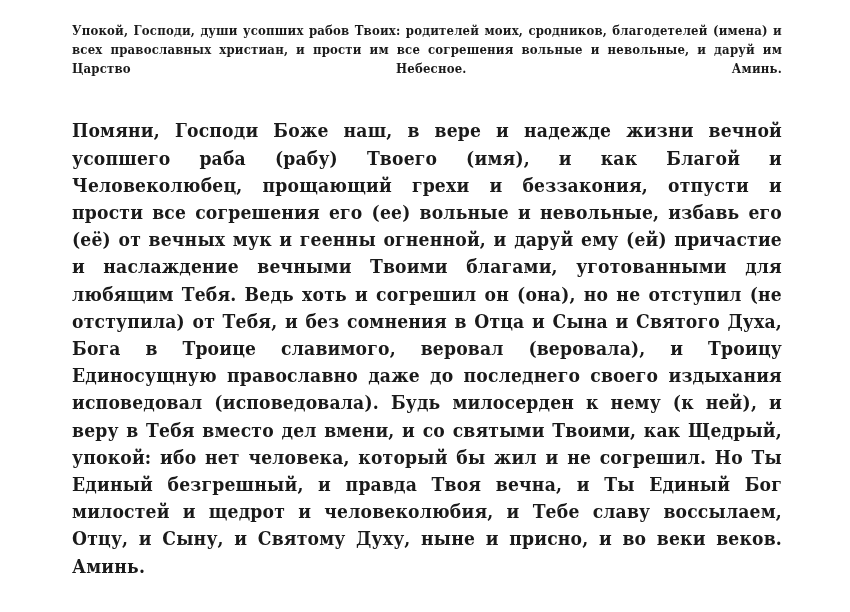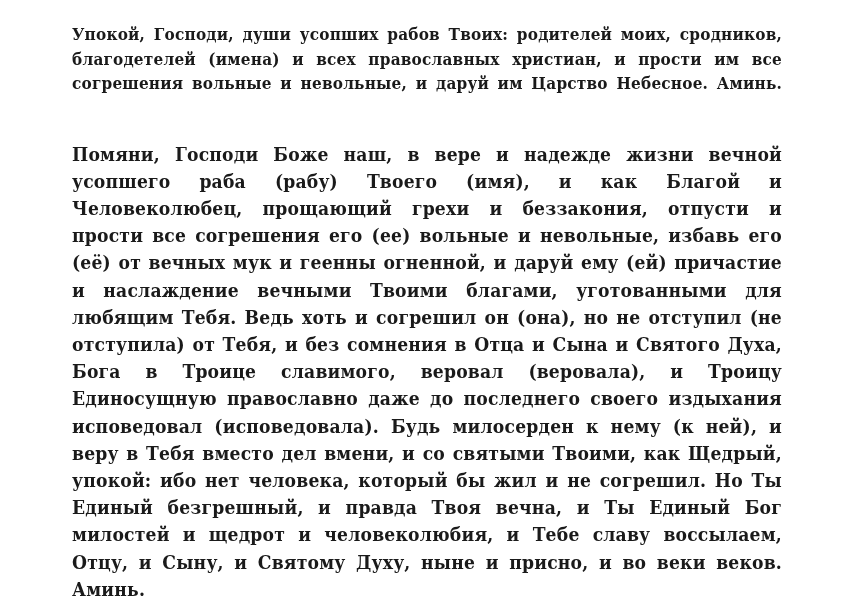--- a/index.html
+++ b/index.html
@@ -31,21 +31,21 @@
     word-spacing: 1px;
     font-weight: 600;
     font-stretch: semi-condensed;
     margin: 0;
     -webkit-font-smoothing: antialiased;
   }
   .prayer + .prayer {
     margin-top: 20px;
   }
   .p-first {
-    font-size: 17px;
+    font-size: 13px;
     line-height: 1.45;
   }
   .p-second {
     font-size: 19.1px;
     line-height: 1.425;
   }
   
   .prayer::after {
     content: "";
     display: inline-block;

